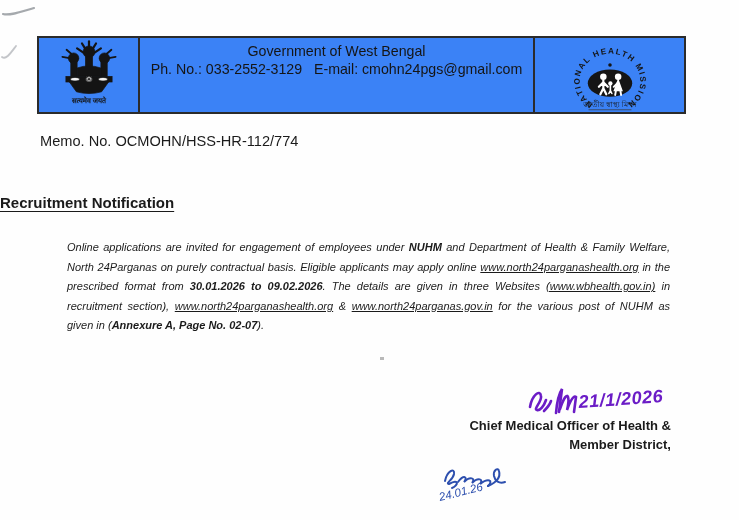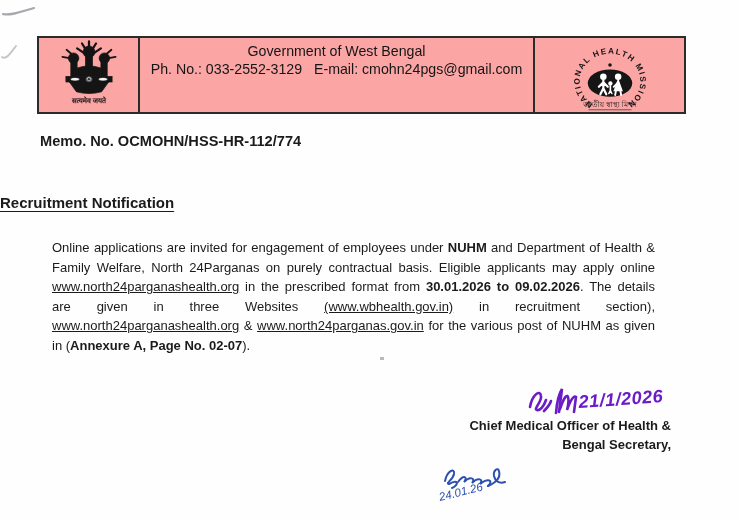--- a/index.html
+++ b/index.html
@@ -4,49 +4,49 @@
 <style>
   html,body{margin:0;padding:0;}
   body{
     width:739px;height:520px;position:relative;overflow:hidden;
     background:#fefefe;color:#1b1b1b;
     font-family:"Liberation Sans", sans-serif;
     -webkit-font-smoothing:antialiased;
   }
   .header-box{
     position:absolute;left:37px;top:36px;width:649px;height:78px;
-    border:2px solid #2b2b2b;display:flex;box-sizing:border-box;background:#fca5a5;
+    border:2px solid #2b2b2b;display:flex;box-sizing:border-box;background:#3b82f6;
   }
   .header-cell-left{
     width:101px;border-right:2px solid #2b2b2b;display:flex;
     align-items:center;justify-content:center;box-sizing:border-box;
   }
   .header-cell-center{
     flex:1;text-align:center;padding-top:4px;
     font-size:14.2px;line-height:18.2px;color:#151515;
   }
   .header-cell-right{
     width:151px;border-left:2px solid #2b2b2b;display:flex;
     align-items:center;justify-content:center;box-sizing:border-box;
   }
   .memo-row{
     position:absolute;left:40px;top:133px;width:645px;
     display:flex;justify-content:space-between;
-    font-weight:bold;font-size:14.6px;
+    font-weight:normal;font-size:14.6px;
   }
   .doc-title{
     position:absolute;left:0;top:194px;width:739px;text-align:left;
   }
   .doc-title span{
     font-weight:bold;font-size:15px;
     text-decoration:underline;text-underline-offset:3px;
   }
   .body-par{
-    position:absolute;left:52px;top:238px;width:603px;
-    font-size:13px;line-height:19.6px;text-align:justify;
+    position:absolute;left:67px;top:238px;width:603px;
+    font-size:11px;line-height:19.6px;text-align:justify;font-style:italic;
   }
   .sig-block{
     position:absolute;left:449px;top:416px;width:222px;
     text-align:right;font-weight:bold;font-size:13px;line-height:19px;
   }
   .sig-purple{position:absolute;left:524px;top:383px;}
   .sig-blue{position:absolute;left:438px;top:464px;}
   .scan-marks{position:absolute;left:0;top:2px;}
   .speck{position:absolute;left:380px;top:357px;width:4px;height:3px;background:#b9b9b9;}
 </style>
@@ -148,21 +148,21 @@
     <path d="M6 24 C8 12 16 6 17 13 C18 19 9 26 13 27 C16 28 20 23 22 17"></path>
     <path d="M20 28 C24 24 26 21 27 18"></path>
     <path d="M32 30 C33 18 36 9 38 6 L35 29"></path>
     <path d="M36 26 C40 14 43 11 44 14 C45 17 44 23 43 27 C47 16 50 12 52 14 L50 29"></path>
   </g>
   <text x="55" y="25" font-size="18" font-weight="bold" font-style="italic" fill="#6b1cc6" letter-spacing="0.5" transform="rotate(-4 55 25)">21/1/2026</text>
 </svg>
 
 <div class="sig-block">
   <div>Chief Medical Officer of Health &amp;</div>
-  <div>Bengal Secretary,</div>
+  <div>Member District,</div>
 </div>
 
 <svg class="sig-blue" width="90" height="50" viewBox="0 0 90 50">
   <g stroke="#2d4fae" fill="none" stroke-width="2" stroke-linecap="round">
     <path d="M7 17 C9 7 17 3 16 10 C15 16 7 19 11 20 C22 14 20 22 14 24"></path>
     <path d="M20 18 C26 10 30 13 26 18 C32 12 38 14 34 19 C40 13 46 15 42 20 C50 14 56 16 50 22"></path>
     <path d="M50 22 C57 19 63 14 61 7 C60 3 55 6 56 12 C57 17 61 20 67 18"></path>
   </g>
   <text x="2" y="37" font-size="11.5" font-style="italic" fill="#2d4fae" transform="rotate(-14 2 37)">24.01.26</text>
 </svg>

